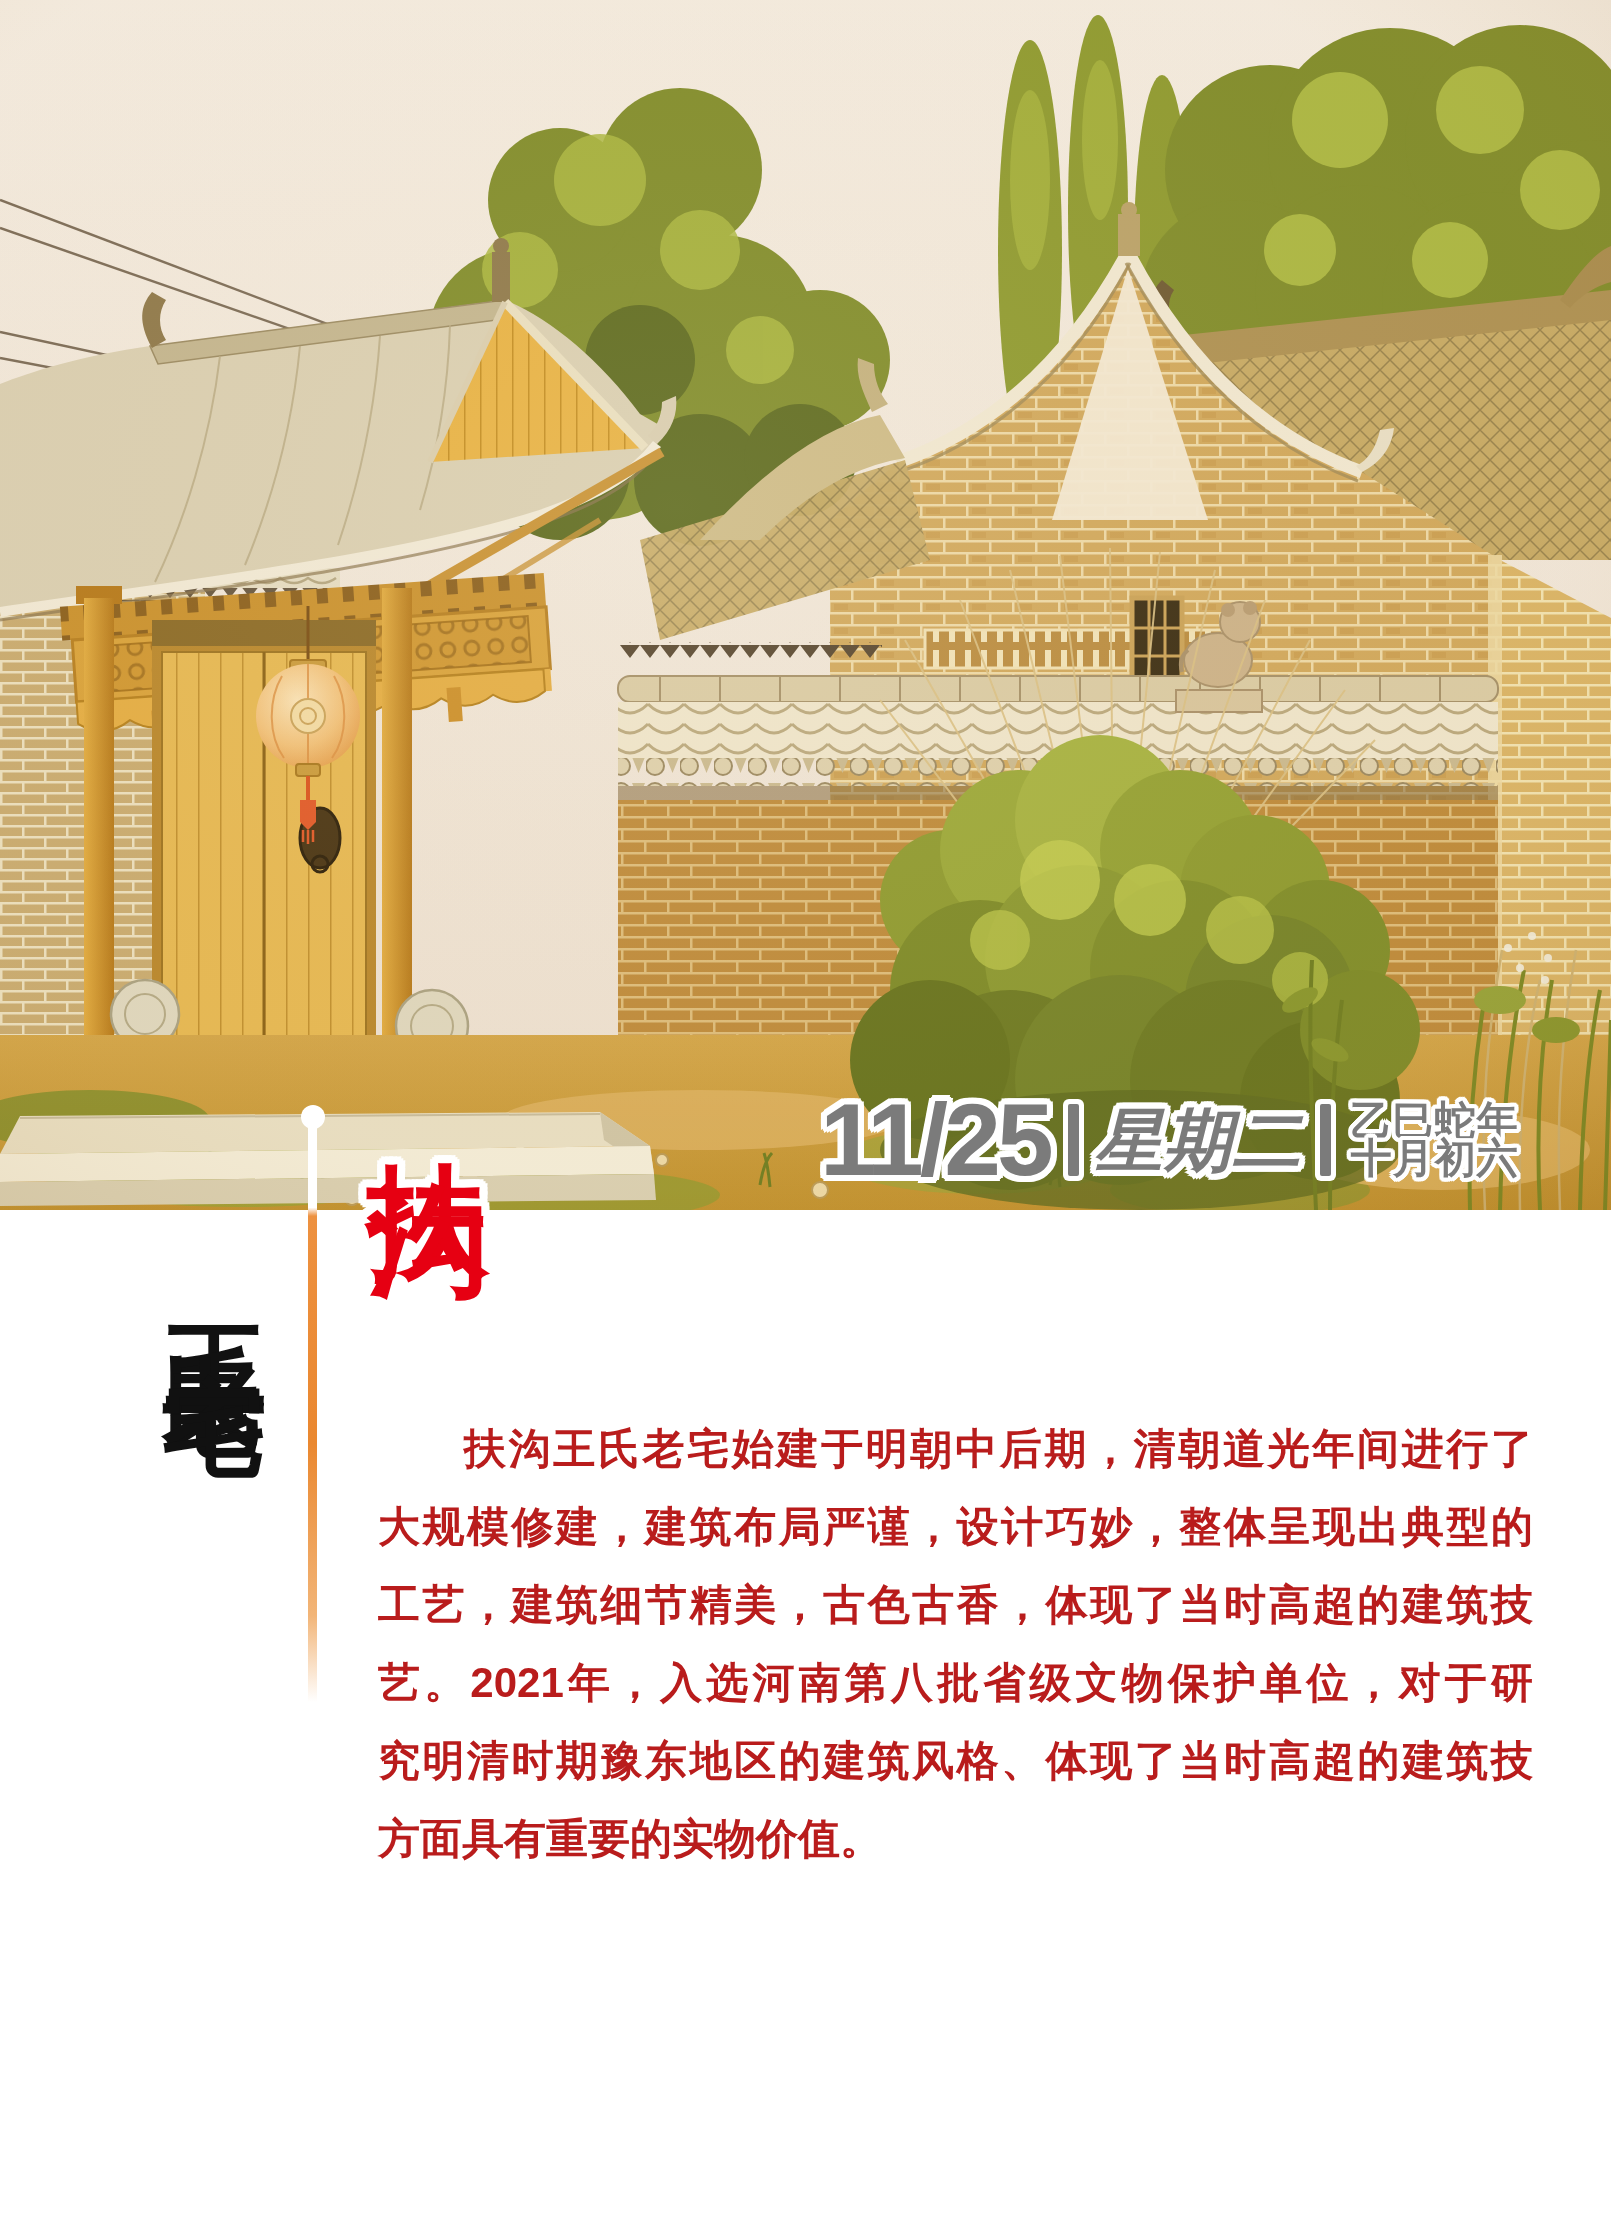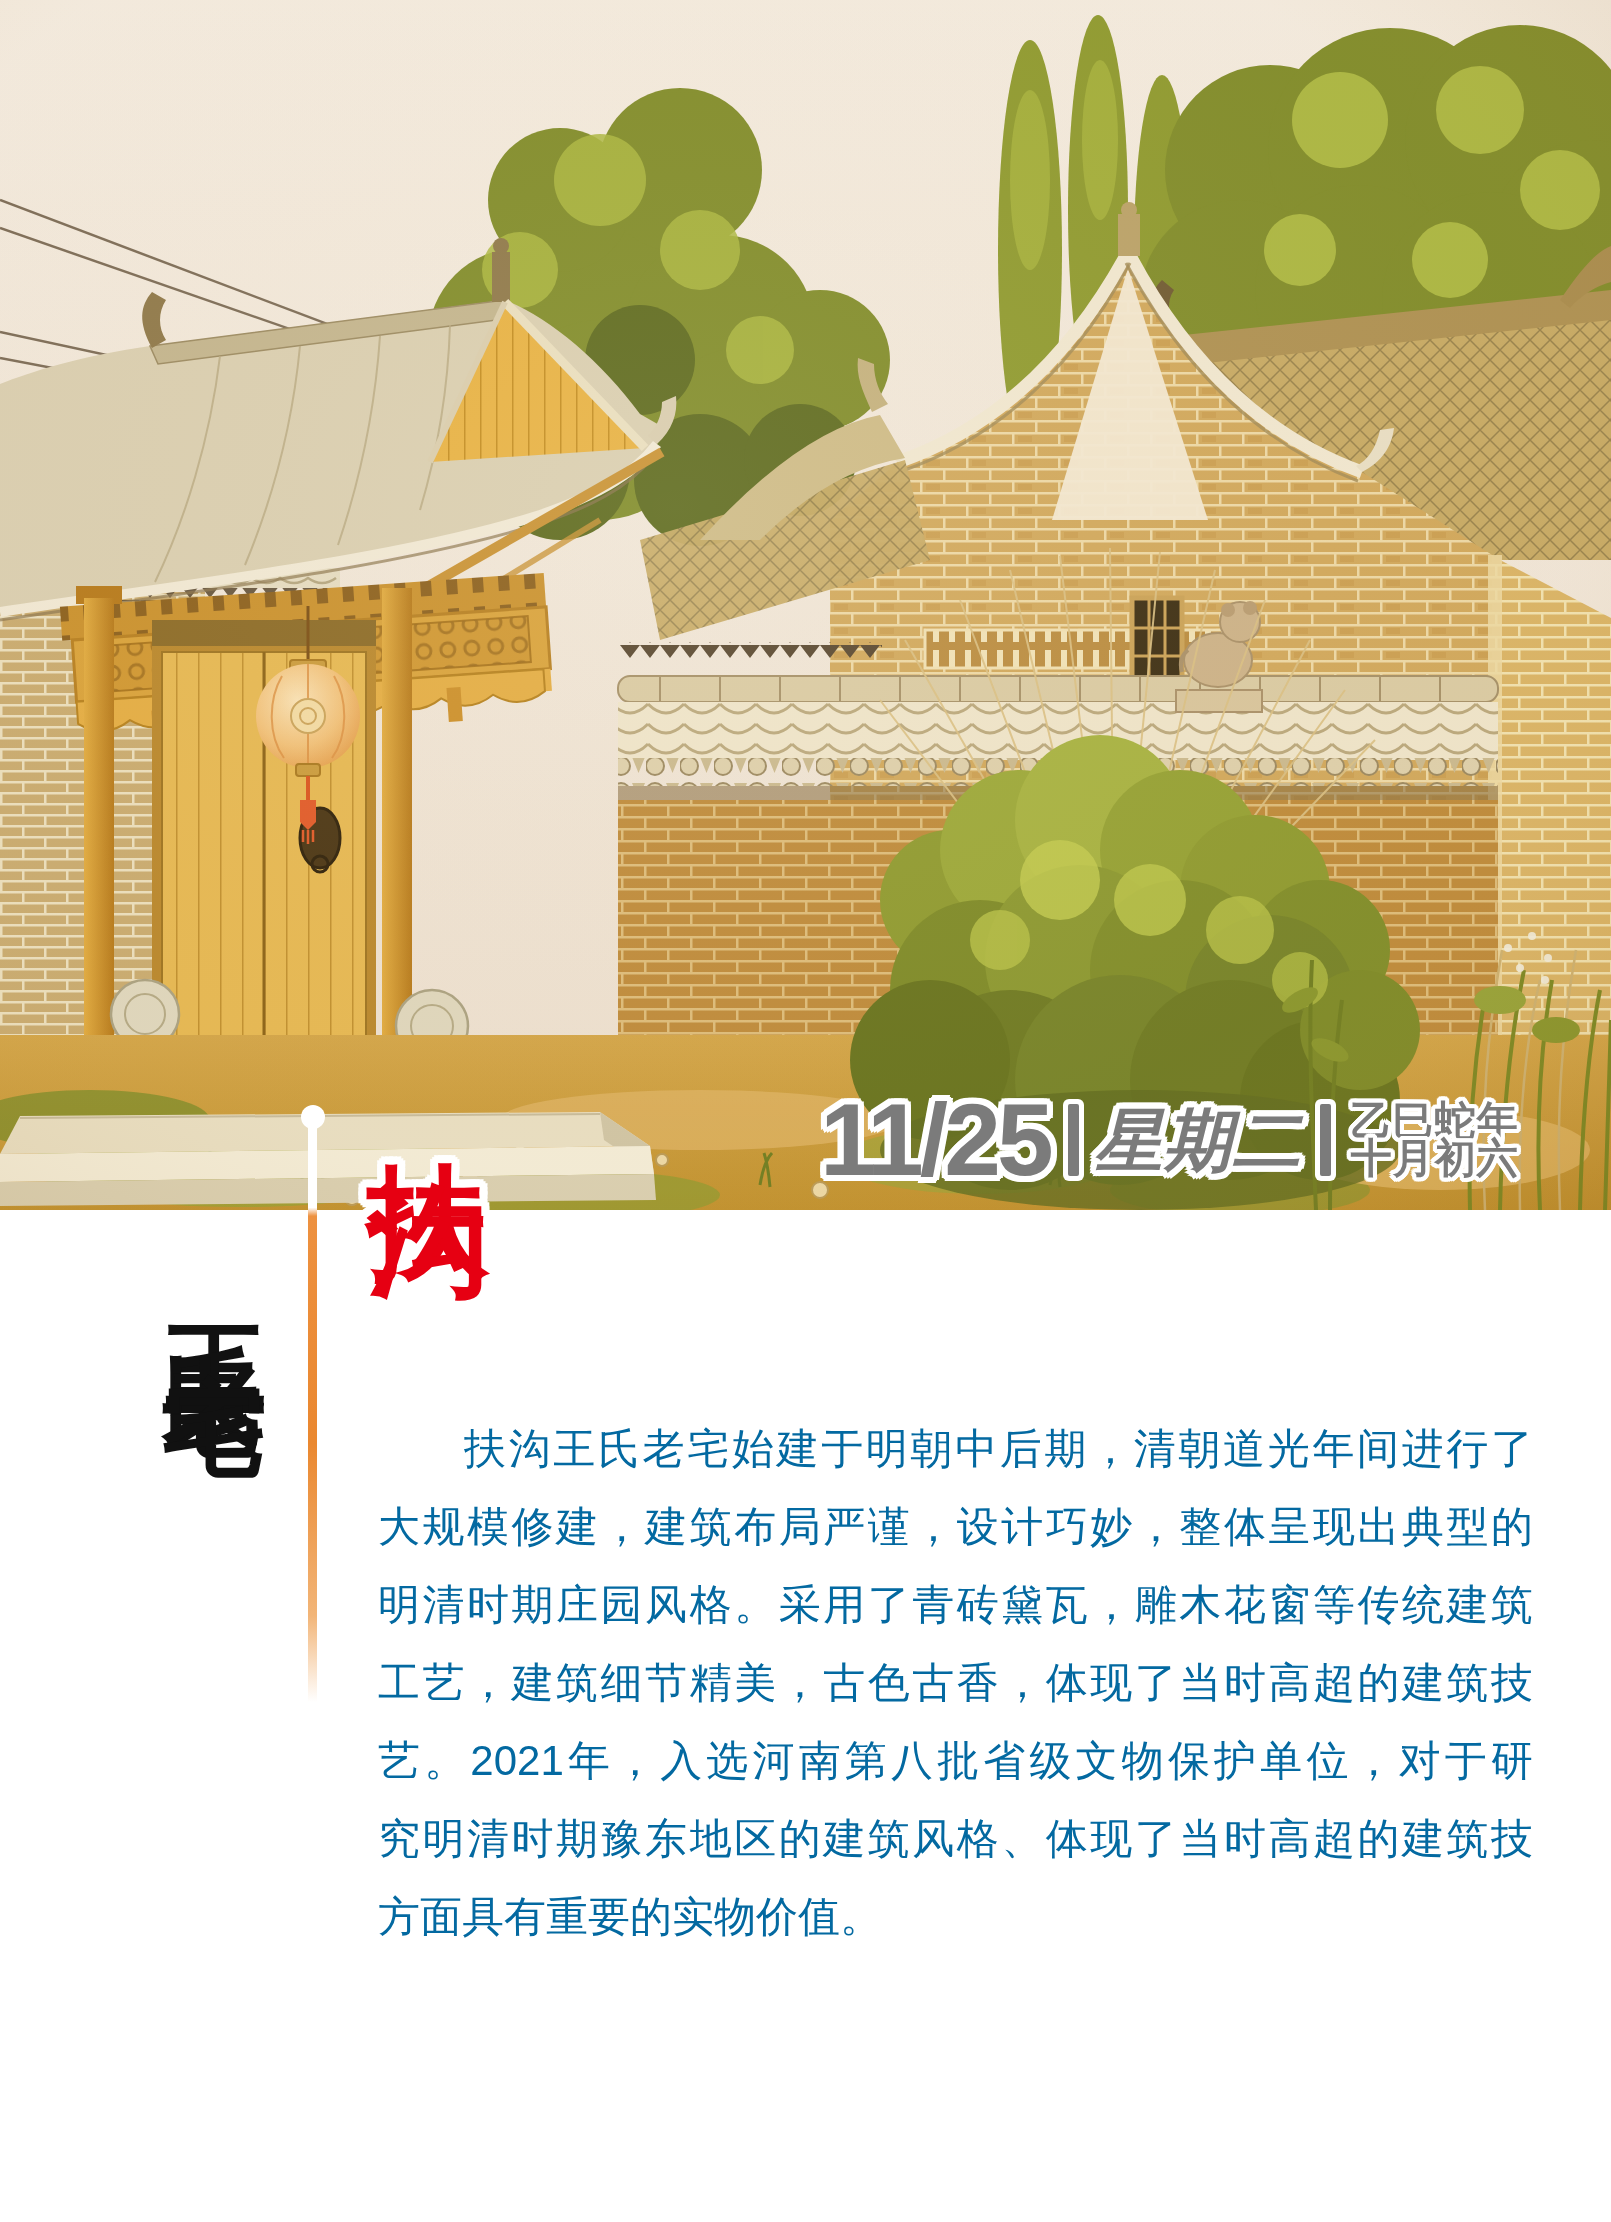--- a/index.html
+++ b/index.html
@@ -26,21 +26,21 @@
   .timeline-line{position:absolute;left:308px;top:1127px;width:9px;height:575px;
     background:linear-gradient(180deg,#ffffff 0%,#ffffff 14%,#ed9140 15.5%,#ea8830 55%,#f2b578 85%,rgba(246,219,185,0) 100%);}
 
   
   .title-county{position:absolute;left:364px;top:1062px;writing-mode:vertical-rl;text-orientation:upright;
     font-size:122px;line-height:130px;letter-spacing:22px;font-weight:700;color:#e60012;}
   .title-name{position:absolute;left:152px;top:1244px;writing-mode:vertical-rl;text-orientation:upright;
     font-size:104px;line-height:126px;letter-spacing:14px;font-weight:600;color:#111;}
 
   
-  .article{position:absolute;left:378px;top:1410px;width:1155px;color:#0369a1;font-size:42px;line-height:78px;font-weight:400;}
+  .article{position:absolute;left:378px;top:1410px;width:1155px;color:#b91c1c;font-size:42px;line-height:78px;font-weight:700;}
   .a-line{text-align:justify;text-align-last:justify;white-space:nowrap;}
   .a-first{text-indent:86px;}
   .a-last{text-align:left;text-align-last:left;}
 
   
   .seal{position:absolute;left:1396px;top:1982px;width:108px;height:124px;}
   .seal text{font-family:"Liberation Serif","DejaVu Serif",serif;font-weight:700;}
 </style>
 </head>
 <body>
@@ -470,21 +470,20 @@
 
   <div class="timeline-dot"></div>
   <div class="timeline-line"></div>
 
   <div class="title-county serif ow-lg">扶沟</div>
   <div class="title-name serif">王氏老宅</div>
 
   <div class="article">
     <div class="a-line a-first">扶沟王氏老宅始建于明朝中后期，清朝道光年间进行了</div>
     <div class="a-line">大规模修建，建筑布局严谨，设计巧妙，整体呈现出典型的</div>
-    <div class="a-line">明清时期庄园风格。采用了青砖黛瓦，雕木花窗等传统建筑</div>
     <div class="a-line">工艺，建筑细节精美，古色古香，体现了当时高超的建筑技</div>
     <div class="a-line">艺。2021年，入选河南第八批省级文物保护单位，对于研</div>
     <div class="a-line">究明清时期豫东地区的建筑风格、体现了当时高超的建筑技</div>
     <div class="a-line a-last">方面具有重要的实物价值。</div>
   </div>
 
   <div class="seal">
     <svg width="108" height="124" viewBox="0 0 108 124" xmlns="http://www.w3.org/2000/svg">
       <path d="M54,5 C76,3 95,9 98,27 C102,46 101,76 97,97 C93,115 76,121 54,120 C31,121 14,114 9,96 C4,77 5,47 10,28 C15,10 32,6 54,5 Z" fill="#d42a4d"></path>
       <text x="54" y="90" font-size="76" text-anchor="middle" fill="#ffffff">周</text>

